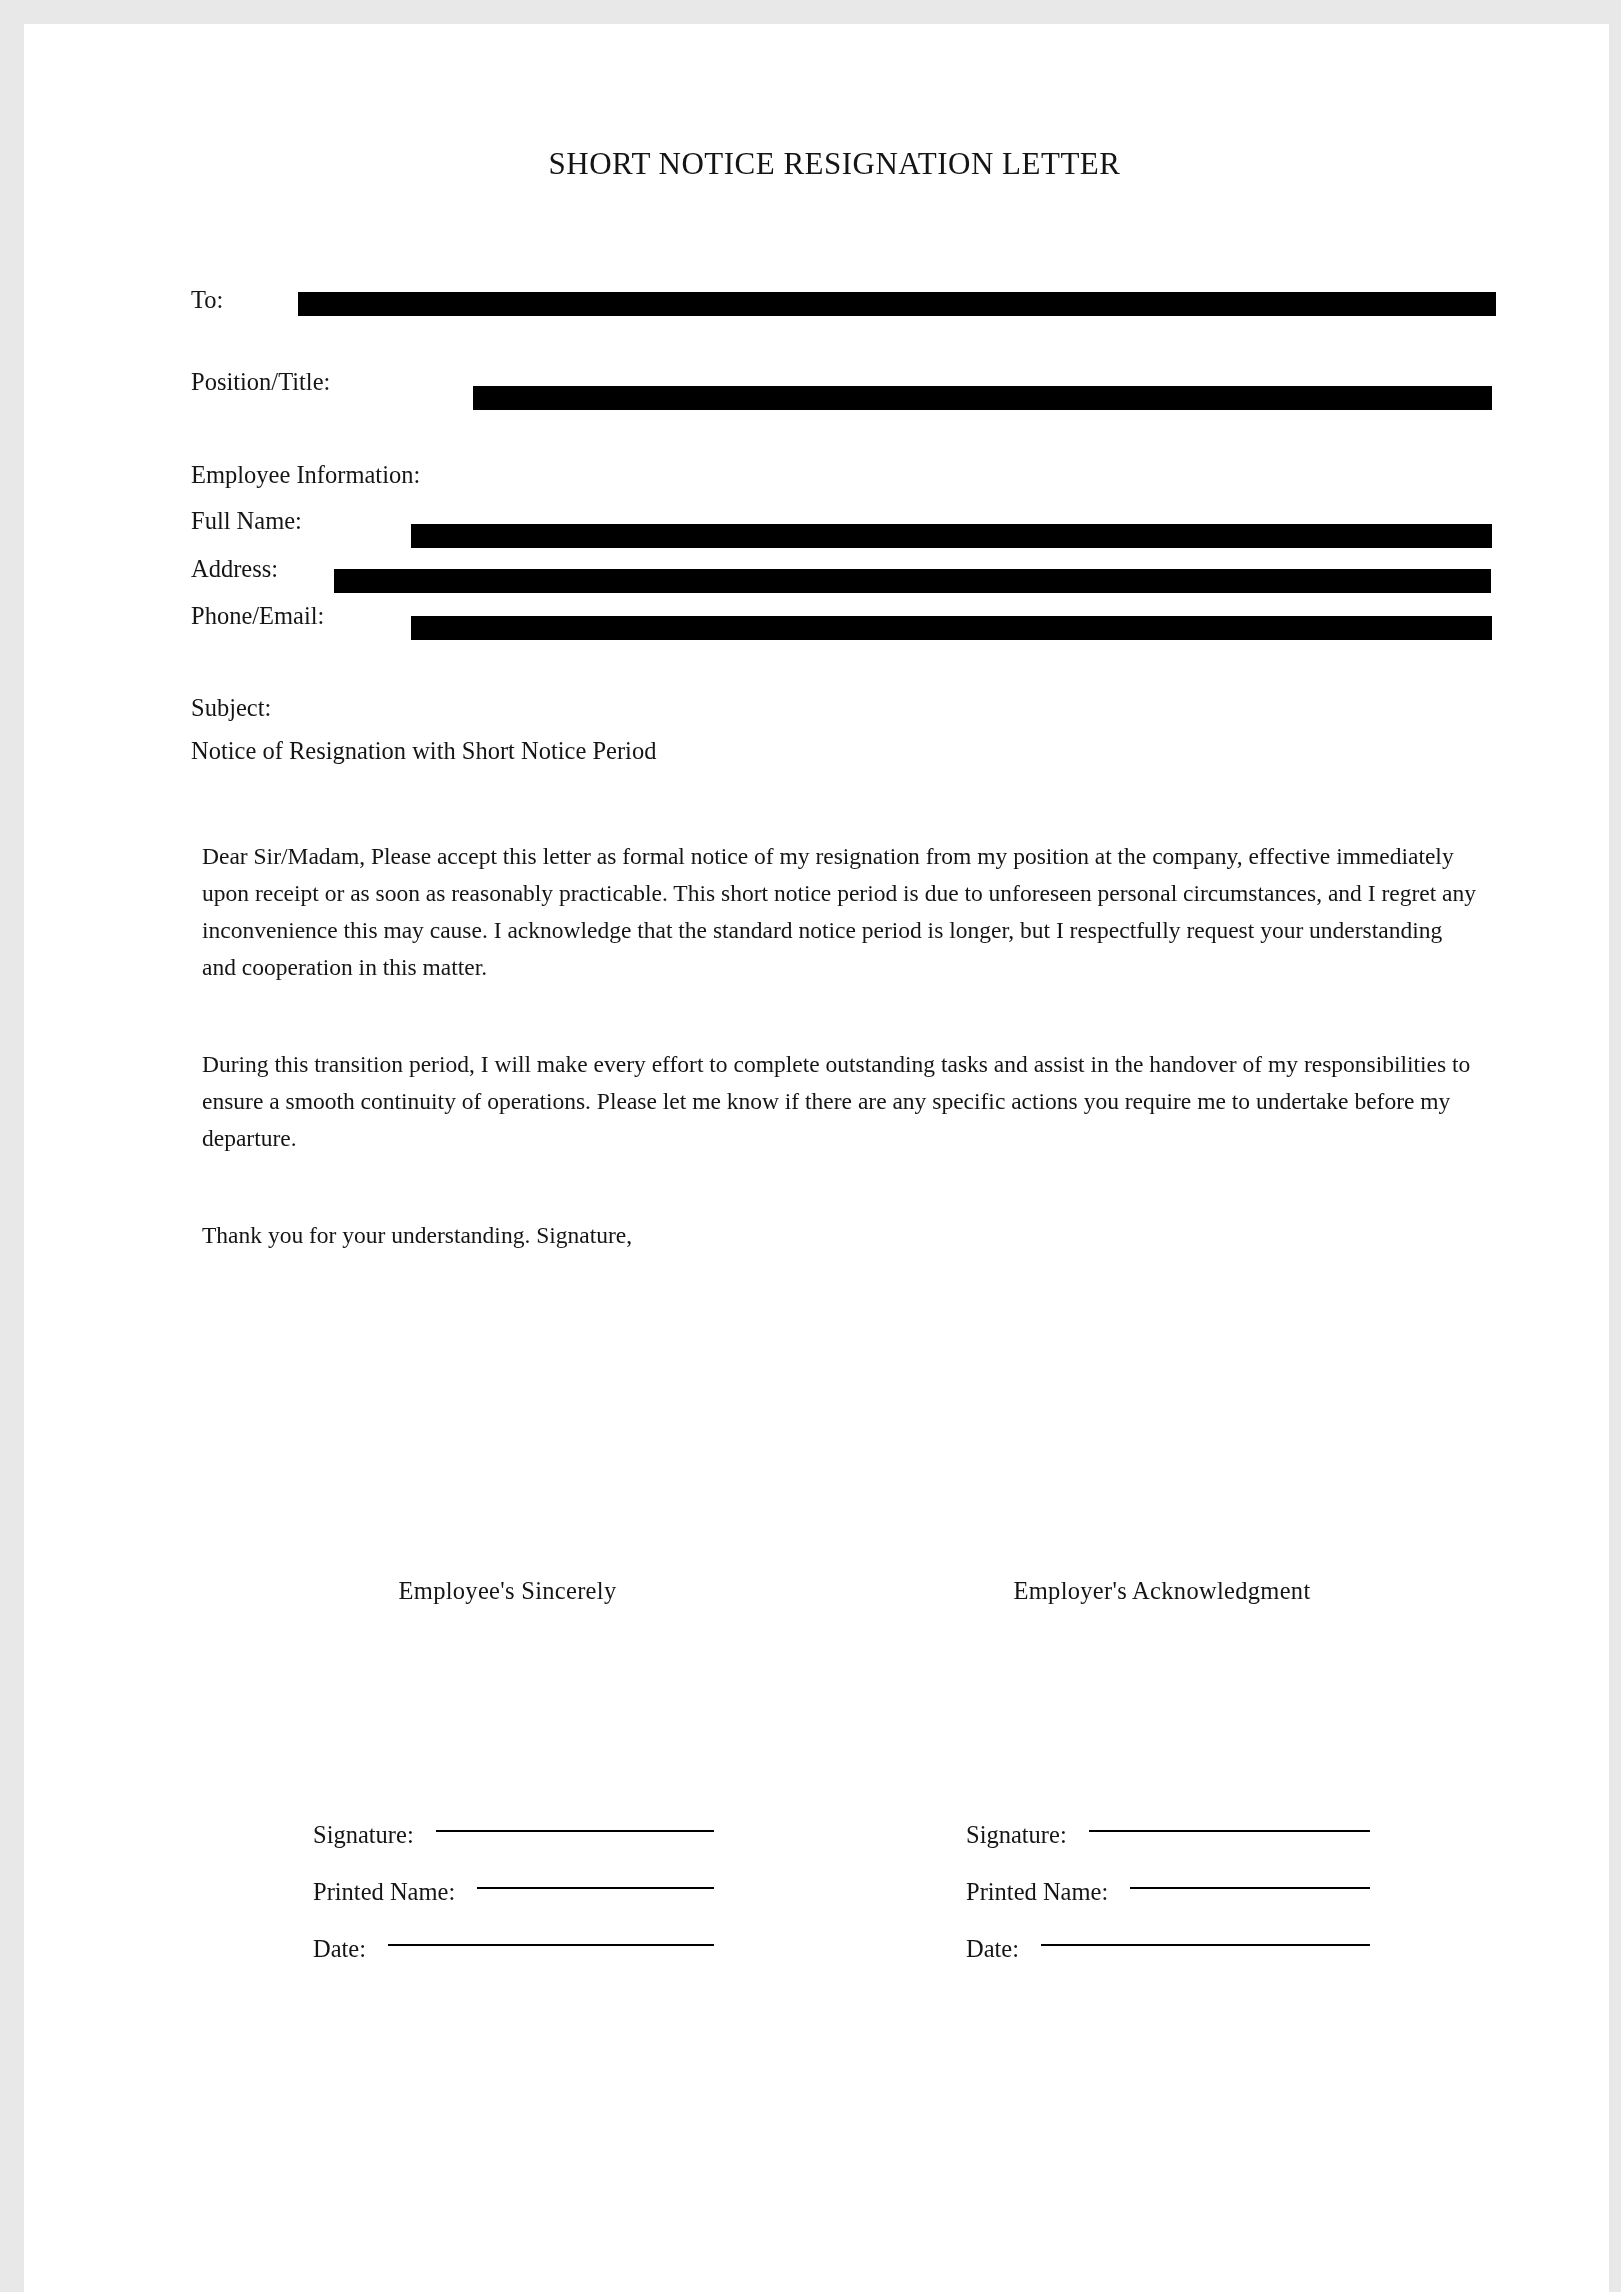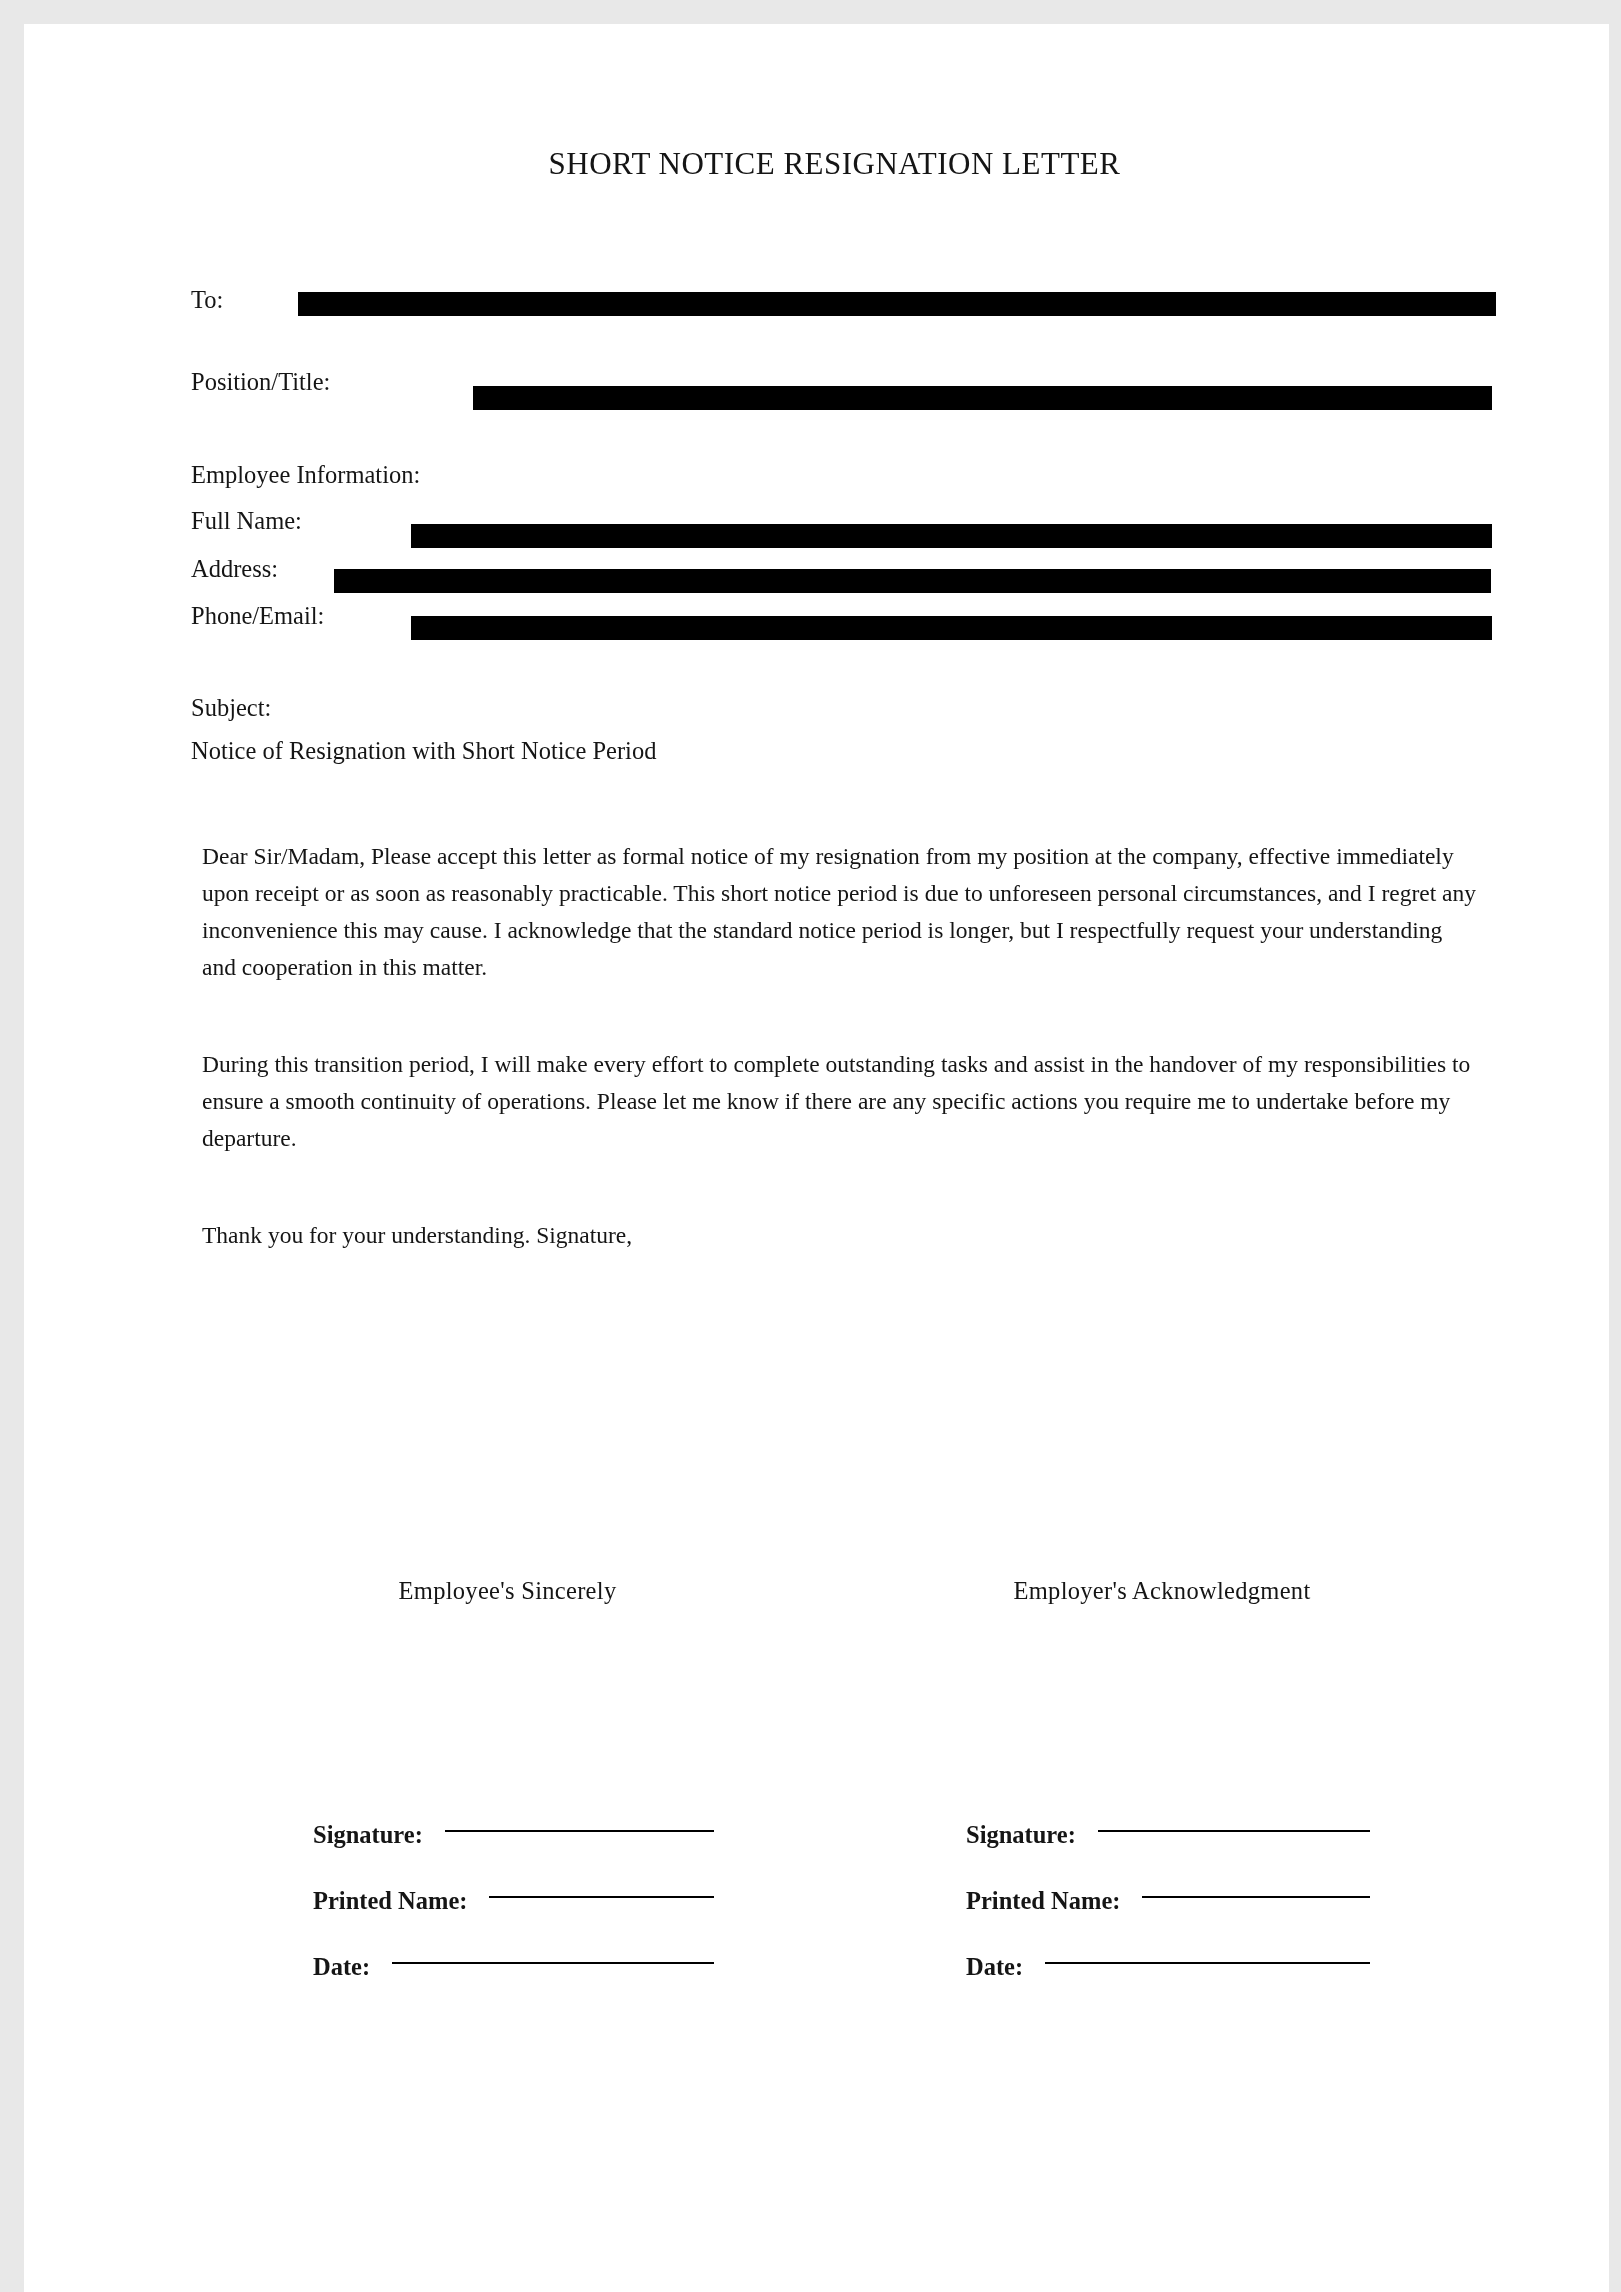--- a/index.html
+++ b/index.html
@@ -77,24 +77,23 @@
   .sig-col {
     position: absolute;
     top: 1758px;
   }
   .sig-col.employee { left: 253px; width: 461px; }
   .sig-col.employer { left: 906px; width: 464px; }
   .sig-row {
     display: flex;
     align-items: stretch;
     height: 33px;
-    margin-bottom: 33px;
+    margin-bottom: 24px;
     font-size: 24.5px;
     line-height: 33px;
-    font-weight: bold;
   }
   .sig-row .sig-label { white-space: nowrap; }
   .sig-row .sig-line {
     flex: 1;
     margin-left: 9.8px;
     border-bottom: 2px solid #000000;
   }
 </style>
 </head>
 <body>

